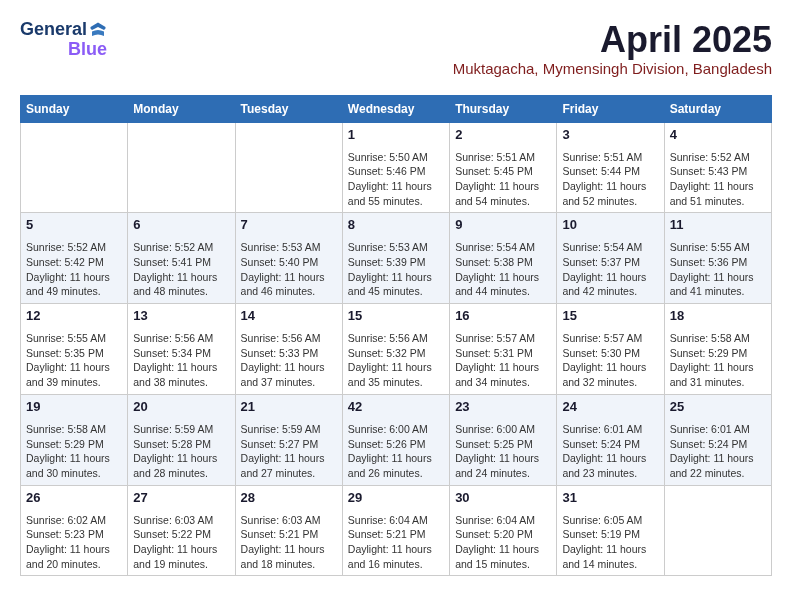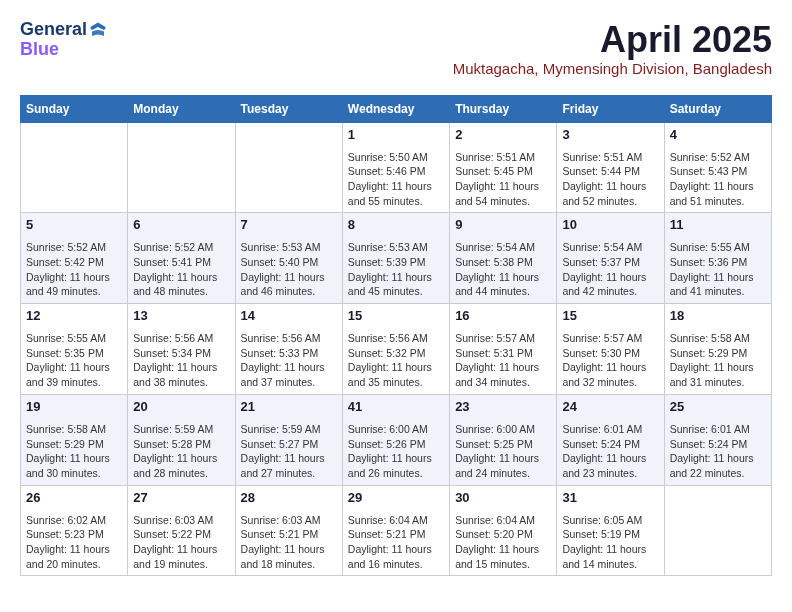--- a/index.html
+++ b/index.html
@@ -6,20 +6,21 @@
     body {
       font-family: Arial, sans-serif;
       background: #fff;
       width: 792px;
       min-height: 612px;
       padding: 20px;
     }
     .header-logo {
       display: flex;
       align-items: center;
+      text-align: right;
     }
     .logo-text {
       font-size: 18px;
       font-weight: bold;
       line-height: 1.1;
       color: #1a3a6b;
     }
     .logo-icon {
       width: 18px;
       height: 18px;
@@ -211,21 +212,21 @@
         </td>
         <td>
           <span class="day-number">20</span>
           <div class="day-info">Sunrise: 5:59 AM<br>Sunset: 5:28 PM<br>Daylight: 11 hours and 28 minutes.</div>
         </td>
         <td>
           <span class="day-number">21</span>
           <div class="day-info">Sunrise: 5:59 AM<br>Sunset: 5:27 PM<br>Daylight: 11 hours and 27 minutes.</div>
         </td>
         <td>
-          <span class="day-number">41</span>
+          <span class="day-number">42</span>
           <div class="day-info">Sunrise: 6:00 AM<br>Sunset: 5:26 PM<br>Daylight: 11 hours and 26 minutes.</div>
         </td>
         <td>
           <span class="day-number">23</span>
           <div class="day-info">Sunrise: 6:00 AM<br>Sunset: 5:25 PM<br>Daylight: 11 hours and 24 minutes.</div>
         </td>
         <td>
           <span class="day-number">24</span>
           <div class="day-info">Sunrise: 6:01 AM<br>Sunset: 5:24 PM<br>Daylight: 11 hours and 23 minutes.</div>
         </td>

